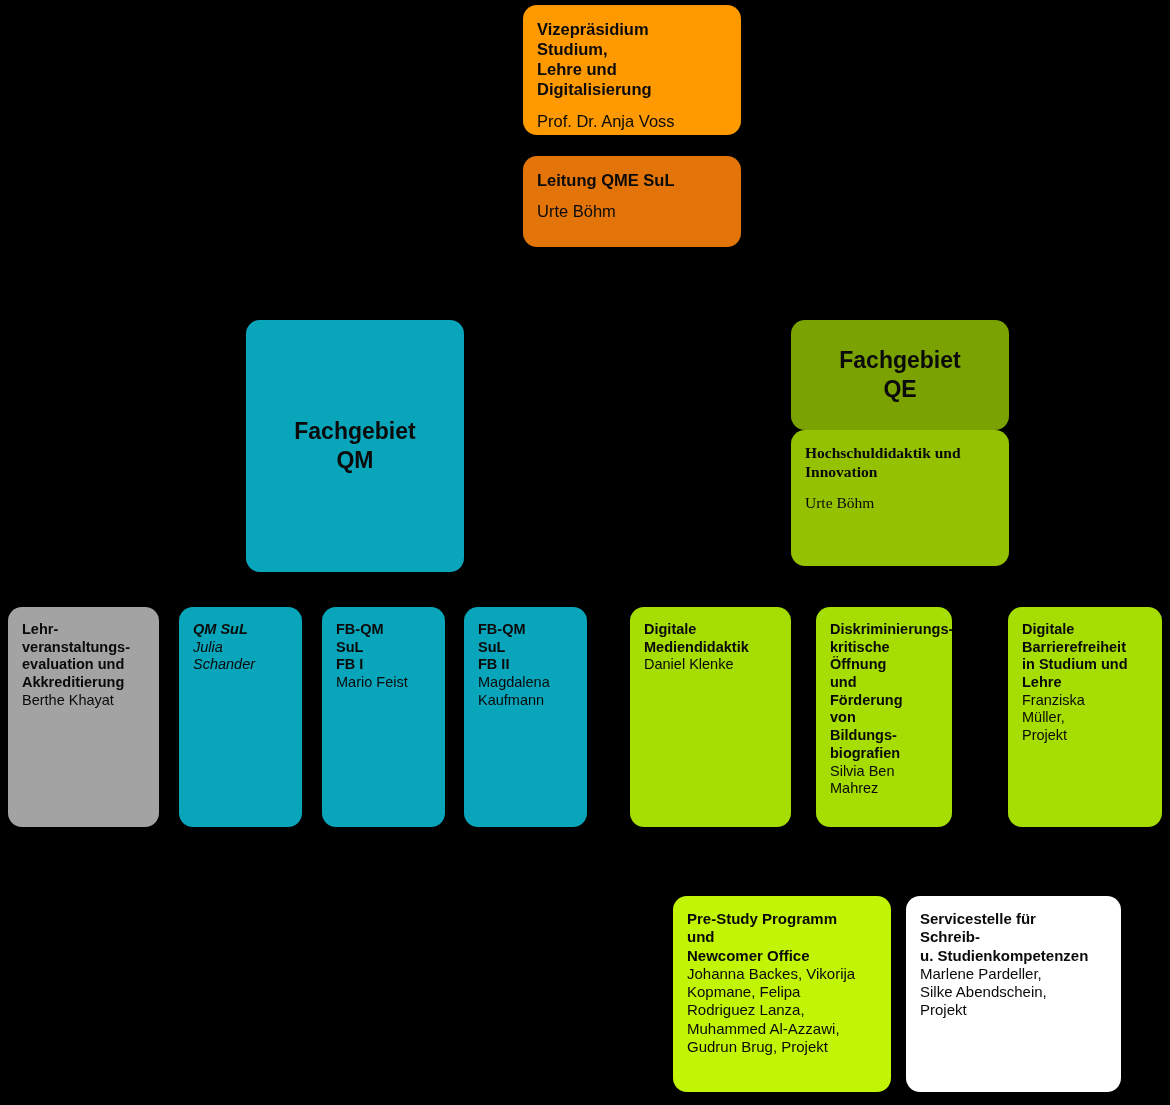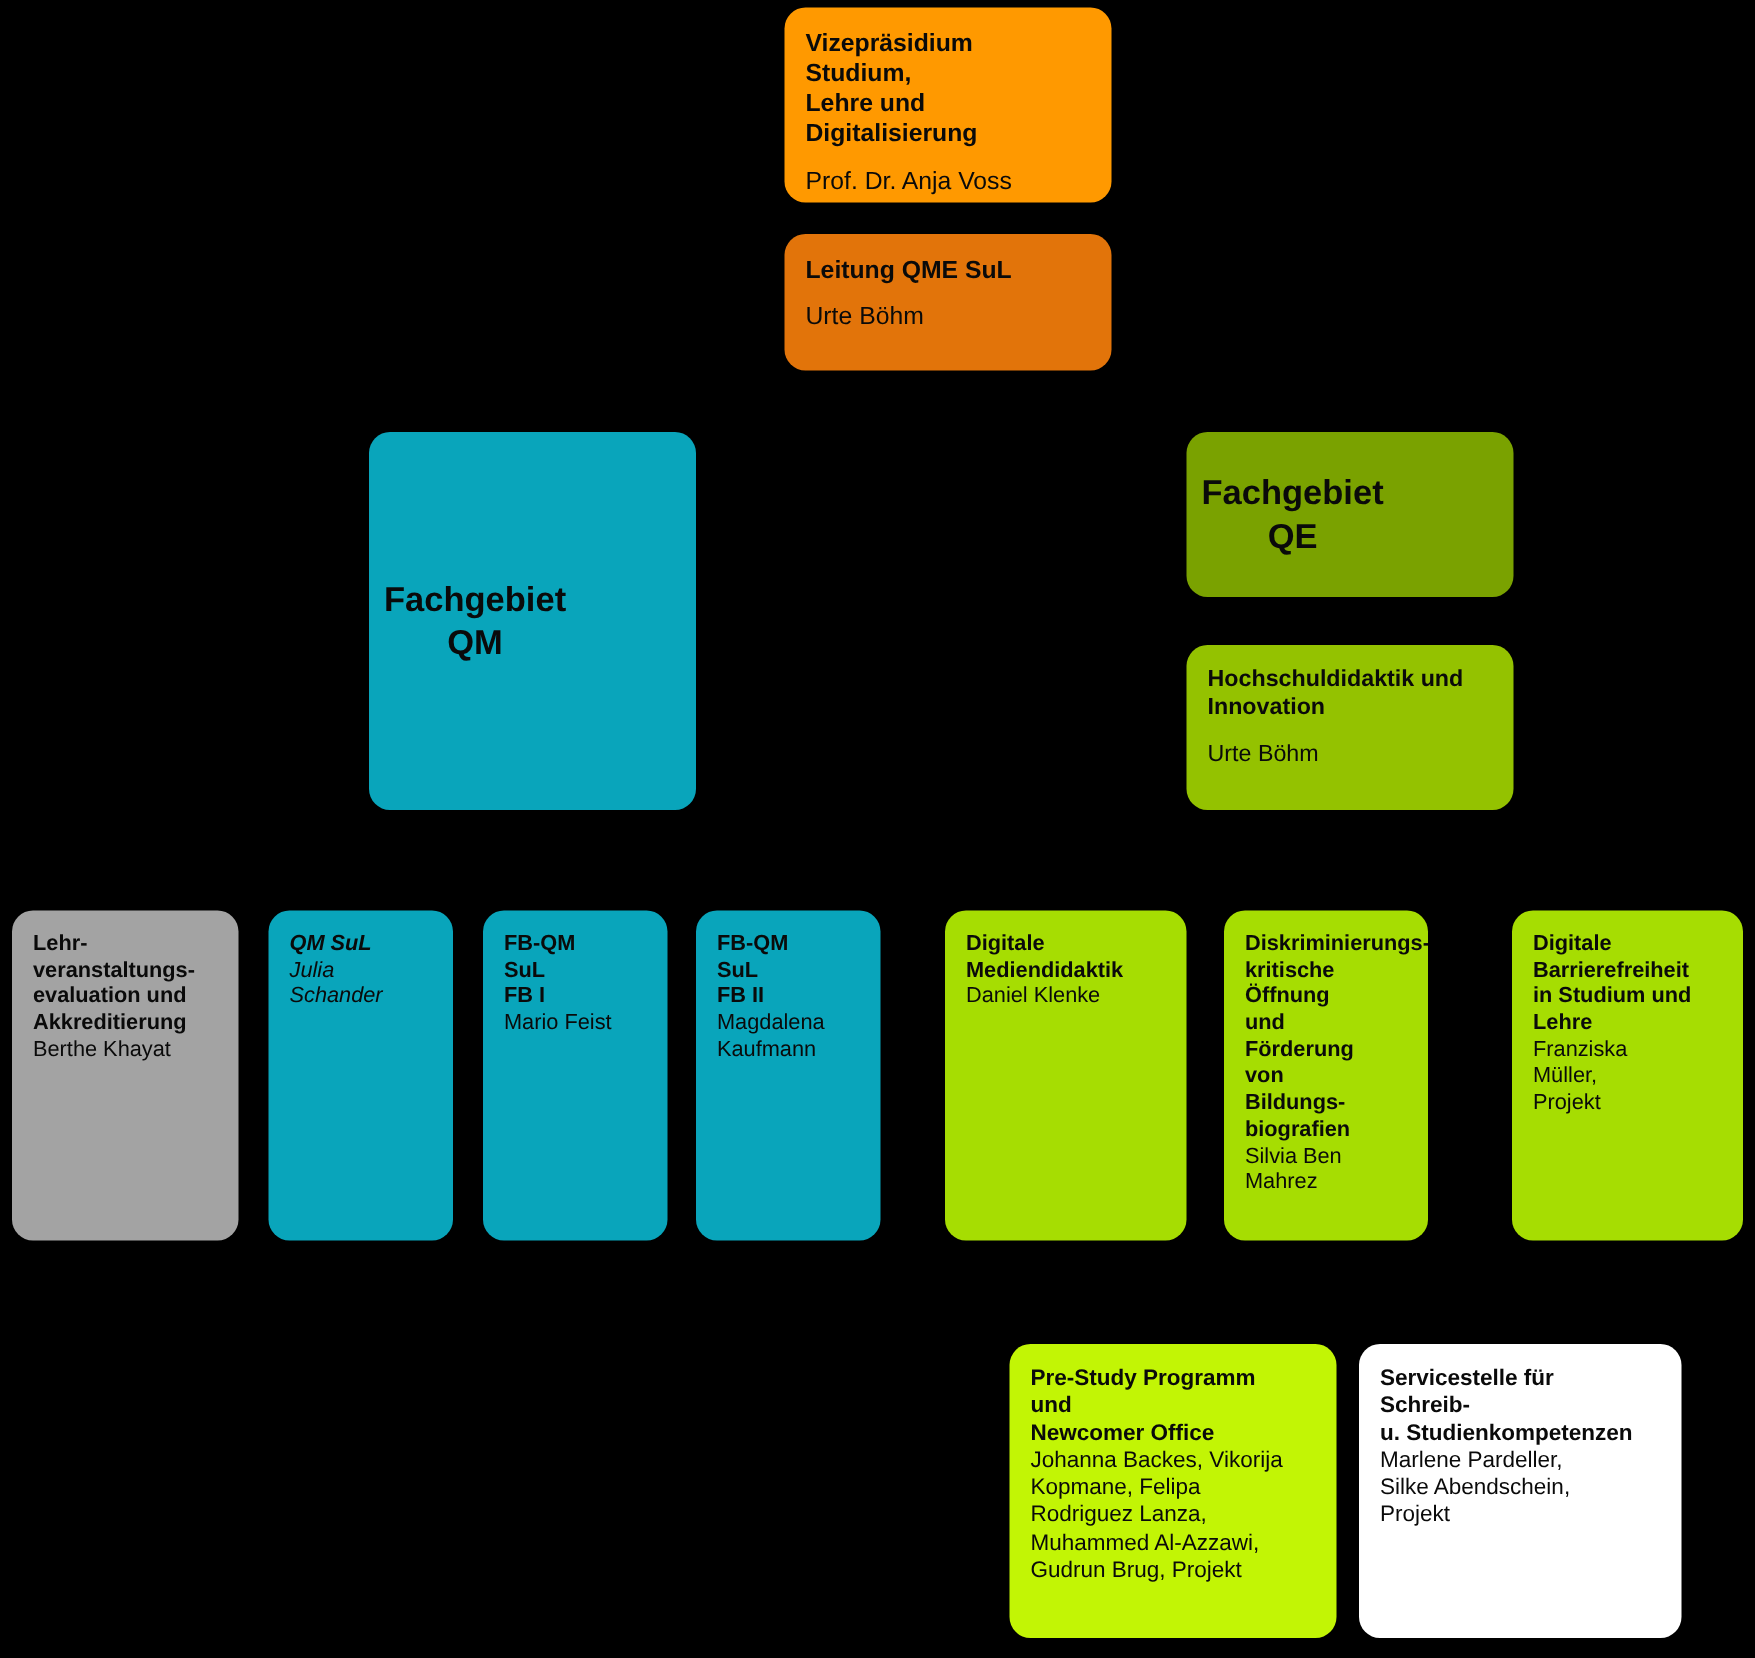--- a/index.html
+++ b/index.html
@@ -31,22 +31,24 @@
   }
   .node .person {
     display: block;
     white-space: pre-line;
     font-weight: normal;
   }
   
   .node.hero {
     display: flex;
     align-items: center;
+    justify-content: center;
     text-align: center;
     padding: 10px;
+    margin-top: 32px;
   }
   .node.hero .title {
     font-size: 23px;
     font-weight: bold;
     line-height: 1.25;
   }
   
   .node.lvl-top .title { font-size: 16.5px; }
   .node.lvl-top .person { font-size: 16.5px; margin-top: 11px; }
   
@@ -81,21 +83,21 @@
         <span class="title">Fachgebiet
 QM</span>
       </div>
     </div>
     <div class="node hero" style="left: 791px; top: 288px; width: 218px; height: 110px; background: rgb(122, 162, 0);">
       <div>
         <span class="title">Fachgebiet
 QE</span>
       </div>
     </div>
-    <div class="node unit" style="left: 791px; top: 430px; width: 218px; height: 110px; background: rgb(148, 194, 0);">
+    <div class="node unit" style="left: 791px; top: 430px; width: 218px; height: 136px; background: rgb(148, 194, 0); font-family: Liberation Serif, serif;">
       <div>
         <span class="title">Hochschuldidaktik und
 Innovation</span>
         <span class="person">Urte Böhm</span>
       </div>
     </div>
     <div class="node leaf" style="left: 8px; top: 607px; width: 151px; height: 220px; background: #a3a3a3;">
       <div>
         <span class="title">Lehr-
 veranstaltungs-

